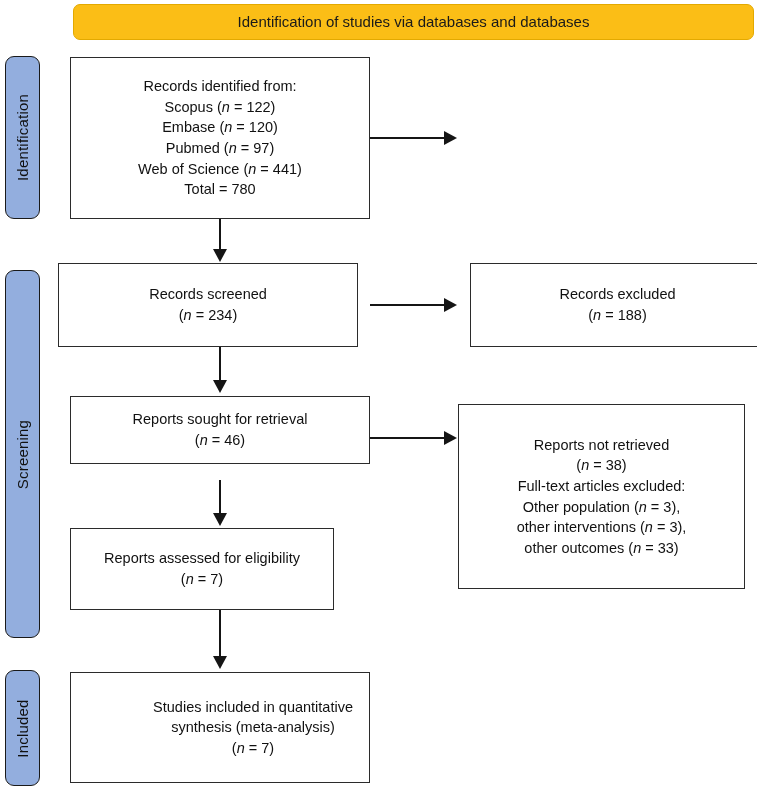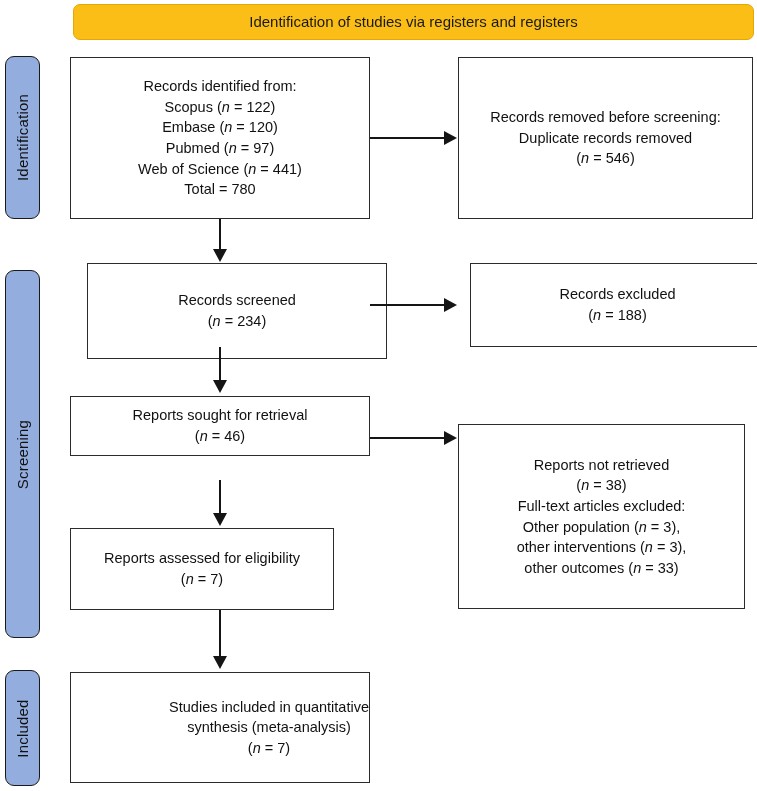--- a/index.html
+++ b/index.html
@@ -56,21 +56,21 @@
 
   
   .flow-box {
     position: absolute;
     background: #ffffff;
     border: 1.6px solid #2b2b2b;
     box-sizing: border-box;
     display: flex;
     align-items: center;
     justify-content: center;
-    padding: 4px 0;
+    padding: 4px 16px;
   }
   .flow-box-text {
     font-size: 14.5px;
     line-height: 1.42;
     text-align: center;
     color: #111111;
     white-space: pre-line;
   }
   .flow-box-text i { font-style: italic; }
 
@@ -97,68 +97,65 @@
     border-bottom: 7px solid transparent;
     border-left: 13px solid #151515;
   }
 </style>
 </head>
 <body>
 
 <div id="prisma-canvas">
 
   <div class="phase-banner" style="left:73px; top:4px; width:681px; height:36px;">
-    <span>Identification of studies via registers and registers</span>
+    <span>Identification of studies via databases and databases</span>
   </div>
 
   <div class="stage-tab" style="left:5px; top:56px; width:35px; height:163px;">
     <span class="stage-tab-label">Identification</span>
   </div>
 
   <div class="stage-tab" style="left:5px; top:270px; width:35px; height:368px;">
     <span class="stage-tab-label">Screening</span>
   </div>
 
   <div class="stage-tab" style="left:5px; top:670px; width:35px; height:116px;">
     <span class="stage-tab-label">Included</span>
   </div>
 
   <div class="flow-box" style="left:70px; top:57px; width:300px; height:162px;">
     <span class="flow-box-text">Records identified from:<br>Scopus (<i>n</i> = 122)<br>Embase (<i>n</i> = 120)<br>Pubmed (<i>n</i> = 97)<br>Web of Science (<i>n</i> = 441)<br>Total = 780</span>
   </div>
 
-  <div class="flow-box" style="left:458px; top:57px; width:295px; height:162px;">
-    <span class="flow-box-text">Records removed before screening:<br>Duplicate records removed<br>(<i>n</i> = 546)</span>
-  </div>
 
   <div class="conn conn-h" style="left:370px; top:137px; width:76px;"></div>
   <div class="arrowhead arrow-right" style="left:444px; top:131px;"></div>
 
   <div class="conn conn-v" style="left:219px; top:219px; height:32px;"></div>
   <div class="arrowhead arrow-down" style="left:213px; top:249px;"></div>
 
-  <div class="flow-box" style="left:87px; top:263px; width:300px; height:96px;">
+  <div class="flow-box" style="left:58px; top:263px; width:300px; height:84px;">
     <span class="flow-box-text">Records screened<br>(<i>n</i> = 234)</span>
   </div>
 
   <div class="flow-box" style="left:458px; top:263px; width:295px; height:84px;margin-left:12px;">
     <span class="flow-box-text">Records excluded<br>(<i>n</i> = 188)</span>
   </div>
 
   <div class="conn conn-h" style="left:370px; top:304px; width:76px;"></div>
   <div class="arrowhead arrow-right" style="left:444px; top:298px;"></div>
 
   <div class="conn conn-v" style="left:219px; top:347px; height:35px;"></div>
   <div class="arrowhead arrow-down" style="left:213px; top:380px;"></div>
 
-  <div class="flow-box" style="left:70px; top:396px; width:300px; height:60px;">
+  <div class="flow-box" style="left:70px; top:396px; width:300px; height:68px;">
     <span class="flow-box-text">Reports sought for retrieval<br>(<i>n</i> = 46)</span>
   </div>
 
-  <div class="flow-box" style="left:458px; top:424px; width:287px; height:185px;">
+  <div class="flow-box" style="left:458px; top:404px; width:287px; height:185px;">
     <span class="flow-box-text">Reports not retrieved<br>(<i>n</i> = 38)<br>Full-text articles excluded:<br>Other population (<i>n</i> = 3),<br>other interventions (<i>n</i> = 3),<br>other outcomes (<i>n</i> = 33)</span>
   </div>
 
   <div class="conn conn-h" style="left:370px; top:437px; width:76px;"></div>
   <div class="arrowhead arrow-right" style="left:444px; top:431px;"></div>
 
   <div class="conn conn-v" style="left:219px; top:480px; height:35px;"></div>
   <div class="arrowhead arrow-down" style="left:213px; top:513px;"></div>
 
   <div class="flow-box" style="left:70px; top:528px; width:264px; height:82px;">

